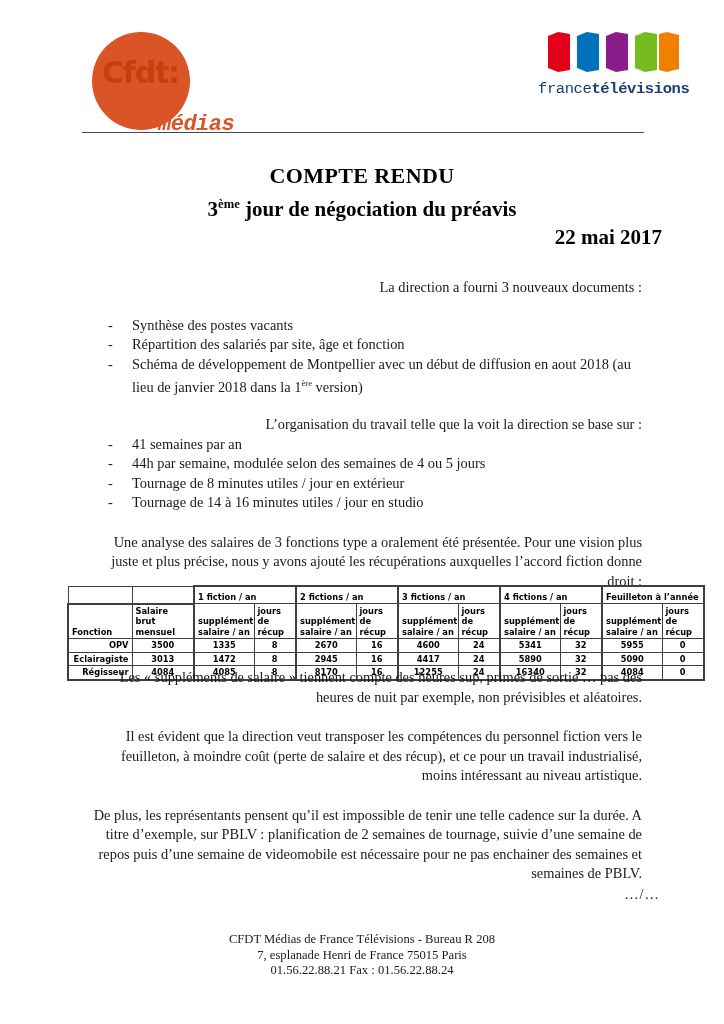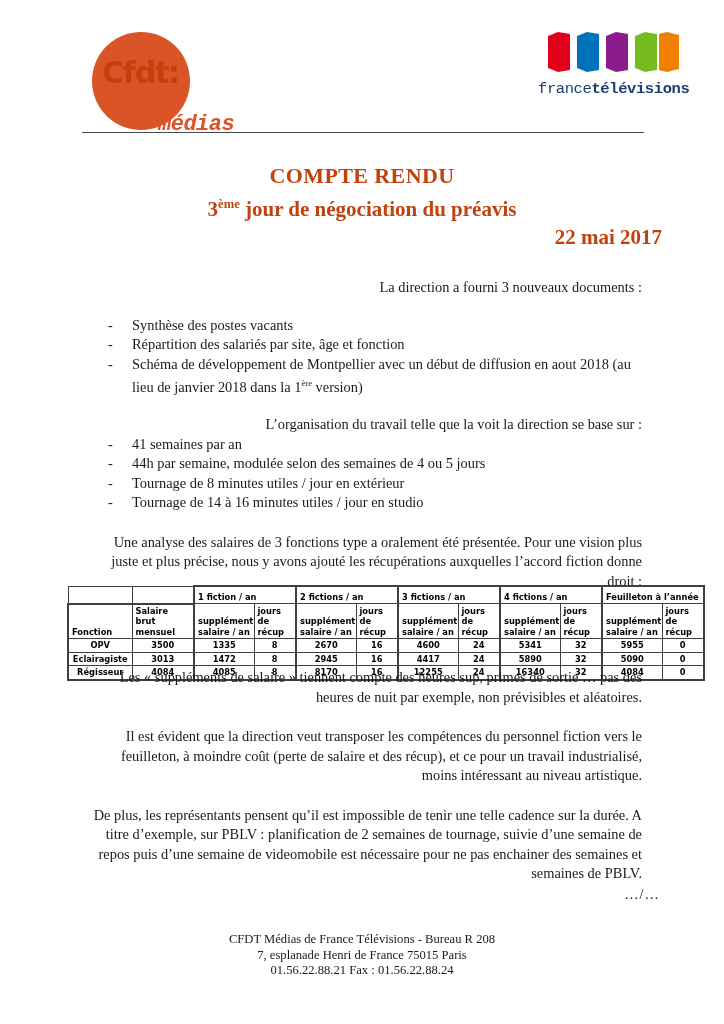--- a/index.html
+++ b/index.html
@@ -102,21 +102,21 @@
     border-top: 1px solid #4a4a4a;
   }
 
   
   .title-block {
     position: absolute;
     left: 62px;
     top: 162px;
     width: 600px;
     text-align: center;
-    color: #c2410c;
+    color: #000000;
     font-family: "Liberation Serif", serif;
     font-weight: bold;
   }
   .title-line1 { font-size: 22px; line-height: 28px; letter-spacing: 0.4px; }
   .title-line2 { font-size: 21px; line-height: 28px; }
   .title-line3 { font-size: 21px; line-height: 28px; text-align: right; }
   .sup { font-size: 0.6em; vertical-align: super; }
 
   
   .body-area {
@@ -179,21 +179,21 @@
   }
   th.stub {
     vertical-align: bottom;
     height: 26px;
   }
   td.num {
     text-align: center;
     font-weight: bold;
   }
   td.rowlabel {
-    text-align: center;
+    text-align: right;
     font-weight: bold;
   }
   .thick-left { border-left: 2px solid #3f3f3f !important; }
   .thick-right { border-right: 2px solid #3f3f3f !important; }
   .thick-top { border-top: 2px solid #3f3f3f !important; }
   .thick-bottom { border-bottom: 2px solid #3f3f3f !important; }
 
   
   .continuation {
     position: absolute;

